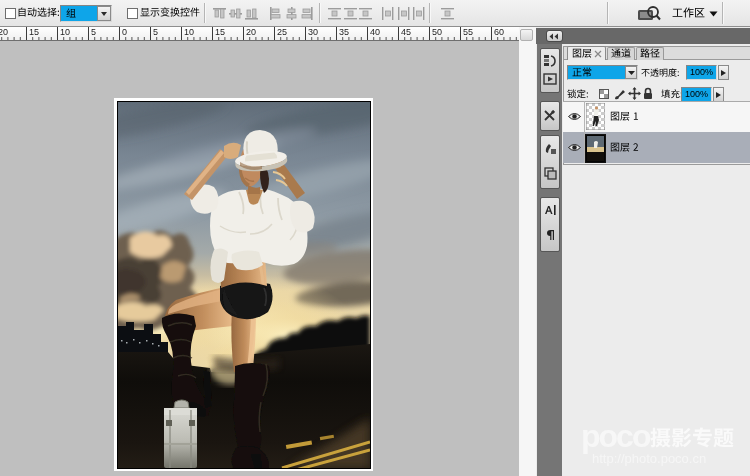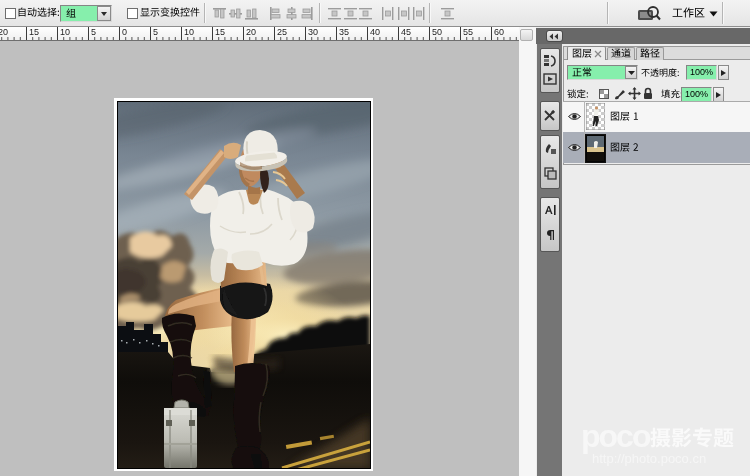--- a/index.html
+++ b/index.html
@@ -1,20 +1,20 @@
 <!DOCTYPE html>
 <html><head><meta charset="utf-8">
 <style>
 *{margin:0;padding:0;box-sizing:border-box;}
 html,body{width:750px;height:476px;overflow:hidden;background:#bfbfbf;
   font-family:"Liberation Sans",sans-serif;}
 .abs{position:absolute;}
 #stage{position:relative;width:750px;height:476px;text-decoration:underline;}
 .chk{width:11px;height:11px;background:#fff;border:1px solid #6e6e6e;}
-.sunken{background:#86efac;border:1px solid #858585;border-bottom-color:#d8d8d8;border-right-color:#d8d8d8;}
+.sunken{background:#0ea5e9;border:1px solid #858585;border-bottom-color:#d8d8d8;border-right-color:#d8d8d8;}
 .btn3d{background:linear-gradient(#f4f4f4,#d2d2d2);border:1px solid #8a8a8a;}
 .sepv{width:1px;background:#b5b5b5;box-shadow:1px 0 0 #f8f8f8;}
 </style></head><body>
 <div id="stage">
 
 <div class="abs" style="left:0;top:0;width:750px;height:27px;background:linear-gradient(#f3f3f3,#e5e5e5);border-bottom:1px solid #8e8e8e;"></div>
 <div class="abs chk" style="left:5px;top:8px;"></div>
 <svg class="abs" style="left:17px;top:7px;" width="43" height="13">
       <g fill="#000">
         <use href="#cg0" transform="translate(0.00 8.80) scale(0.010000 -0.010000)"></use>

